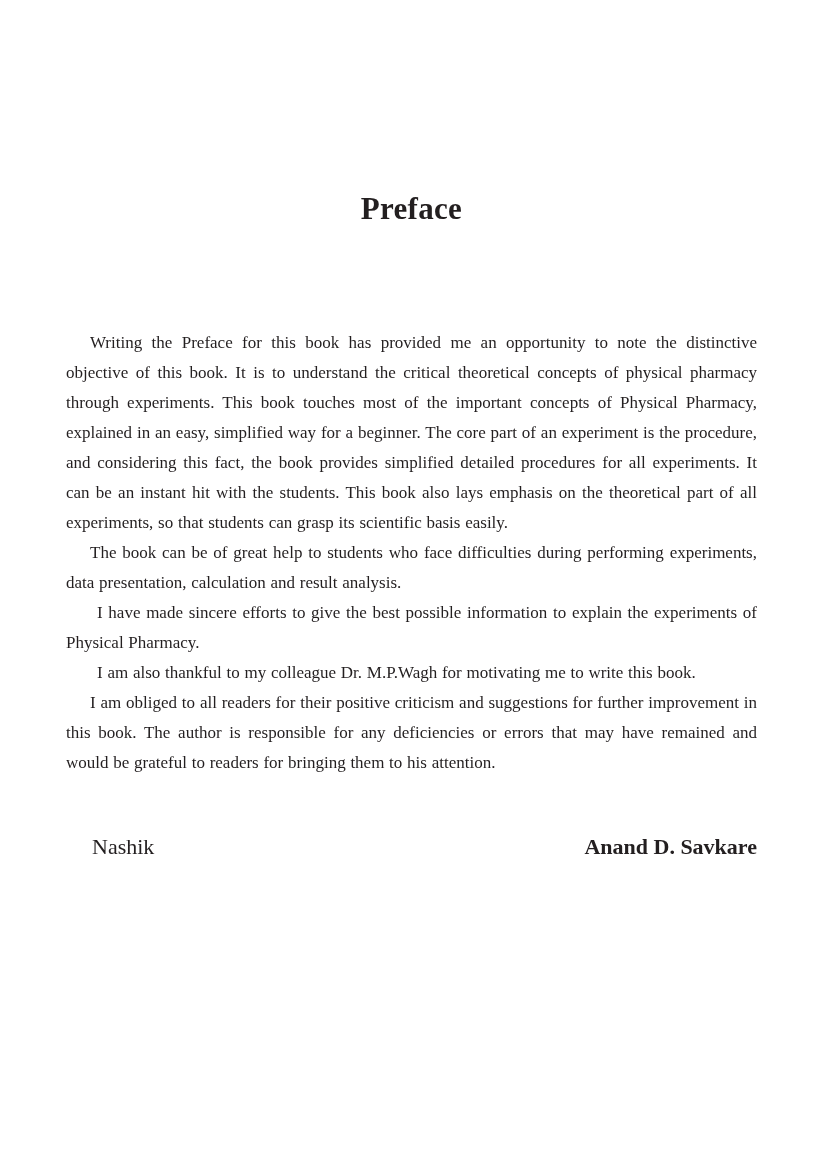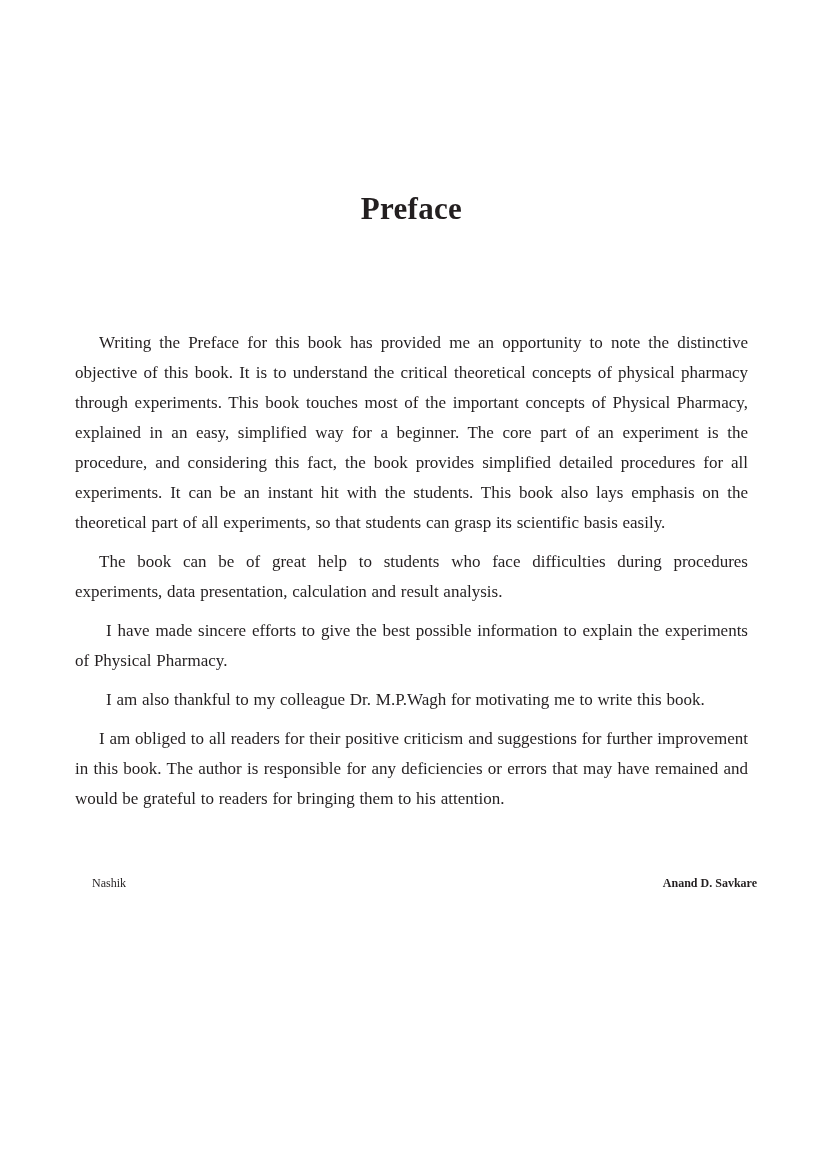--- a/index.html
+++ b/index.html
@@ -20,36 +20,36 @@
   }
   .title {
     margin: 0 0 100px 0;
     text-align: center;
     font-size: 31px;
     line-height: 38px;
     font-weight: 700;
     letter-spacing: 0.3px;
   }
   .body-text p {
-    margin: 9px;
+    margin: 0;
     font-size: 17px;
     line-height: 30px;
     text-align: justify;
     text-indent: 24px;
     word-spacing: 0.5px;
   }
   .body-text p.indent-more {
     text-indent: 31px;
   }
   .signature {
     display: flex;
     justify-content: space-between;
     align-items: flex-start;
     margin-top: 54px;
-    font-size: 12px;
+    font-size: 22px;
     line-height: 30px;
   }
   .signature .place {
     padding-left: 26px;
   }
   .signature .author-block {
     text-align: right;
   }
   .signature .author {
     font-weight: 700;
@@ -57,21 +57,21 @@
 </style>
 </head>
 <body>
 
 <div class="page">
 
   <h1 class="title">Preface</h1>
 
   <div class="body-text">
     <p>Writing the Preface for this book has provided me an opportunity to note the distinctive objective of this book. It is to understand the critical theoretical concepts of physical pharmacy through experiments. This book touches most of the important concepts of Physical Pharmacy, explained in an easy, simplified way for a beginner. The core part of an experiment is the procedure, and considering this fact, the book provides simplified detailed procedures for all experiments. It can be an instant hit with the students. This book also lays emphasis on the theoretical part of all experiments, so that students can grasp its scientific basis easily.</p>
-    <p>The book can be of great help to students who face difficulties during procedures experiments, data presentation, calculation and result analysis.</p>
+    <p>The book can be of great help to students who face difficulties during performing experiments, data presentation, calculation and result analysis.</p>
     <p class="indent-more">I have made sincere efforts to give the best possible information to explain the experiments of Physical Pharmacy.</p>
     <p class="indent-more">I am also thankful to my colleague Dr. M.P.Wagh for motivating me to write this book.</p>
     <p>I am obliged to all readers for their positive criticism and suggestions for further improvement in this book. The author is responsible for any deficiencies or errors that may have remained and would be grateful to readers for bringing them to his attention.</p>
   </div>
 
   <div class="signature">
     <div class="place">Nashik</div>
     <div class="author-block">
       <div class="author">Anand D. Savkare</div>
     </div>

